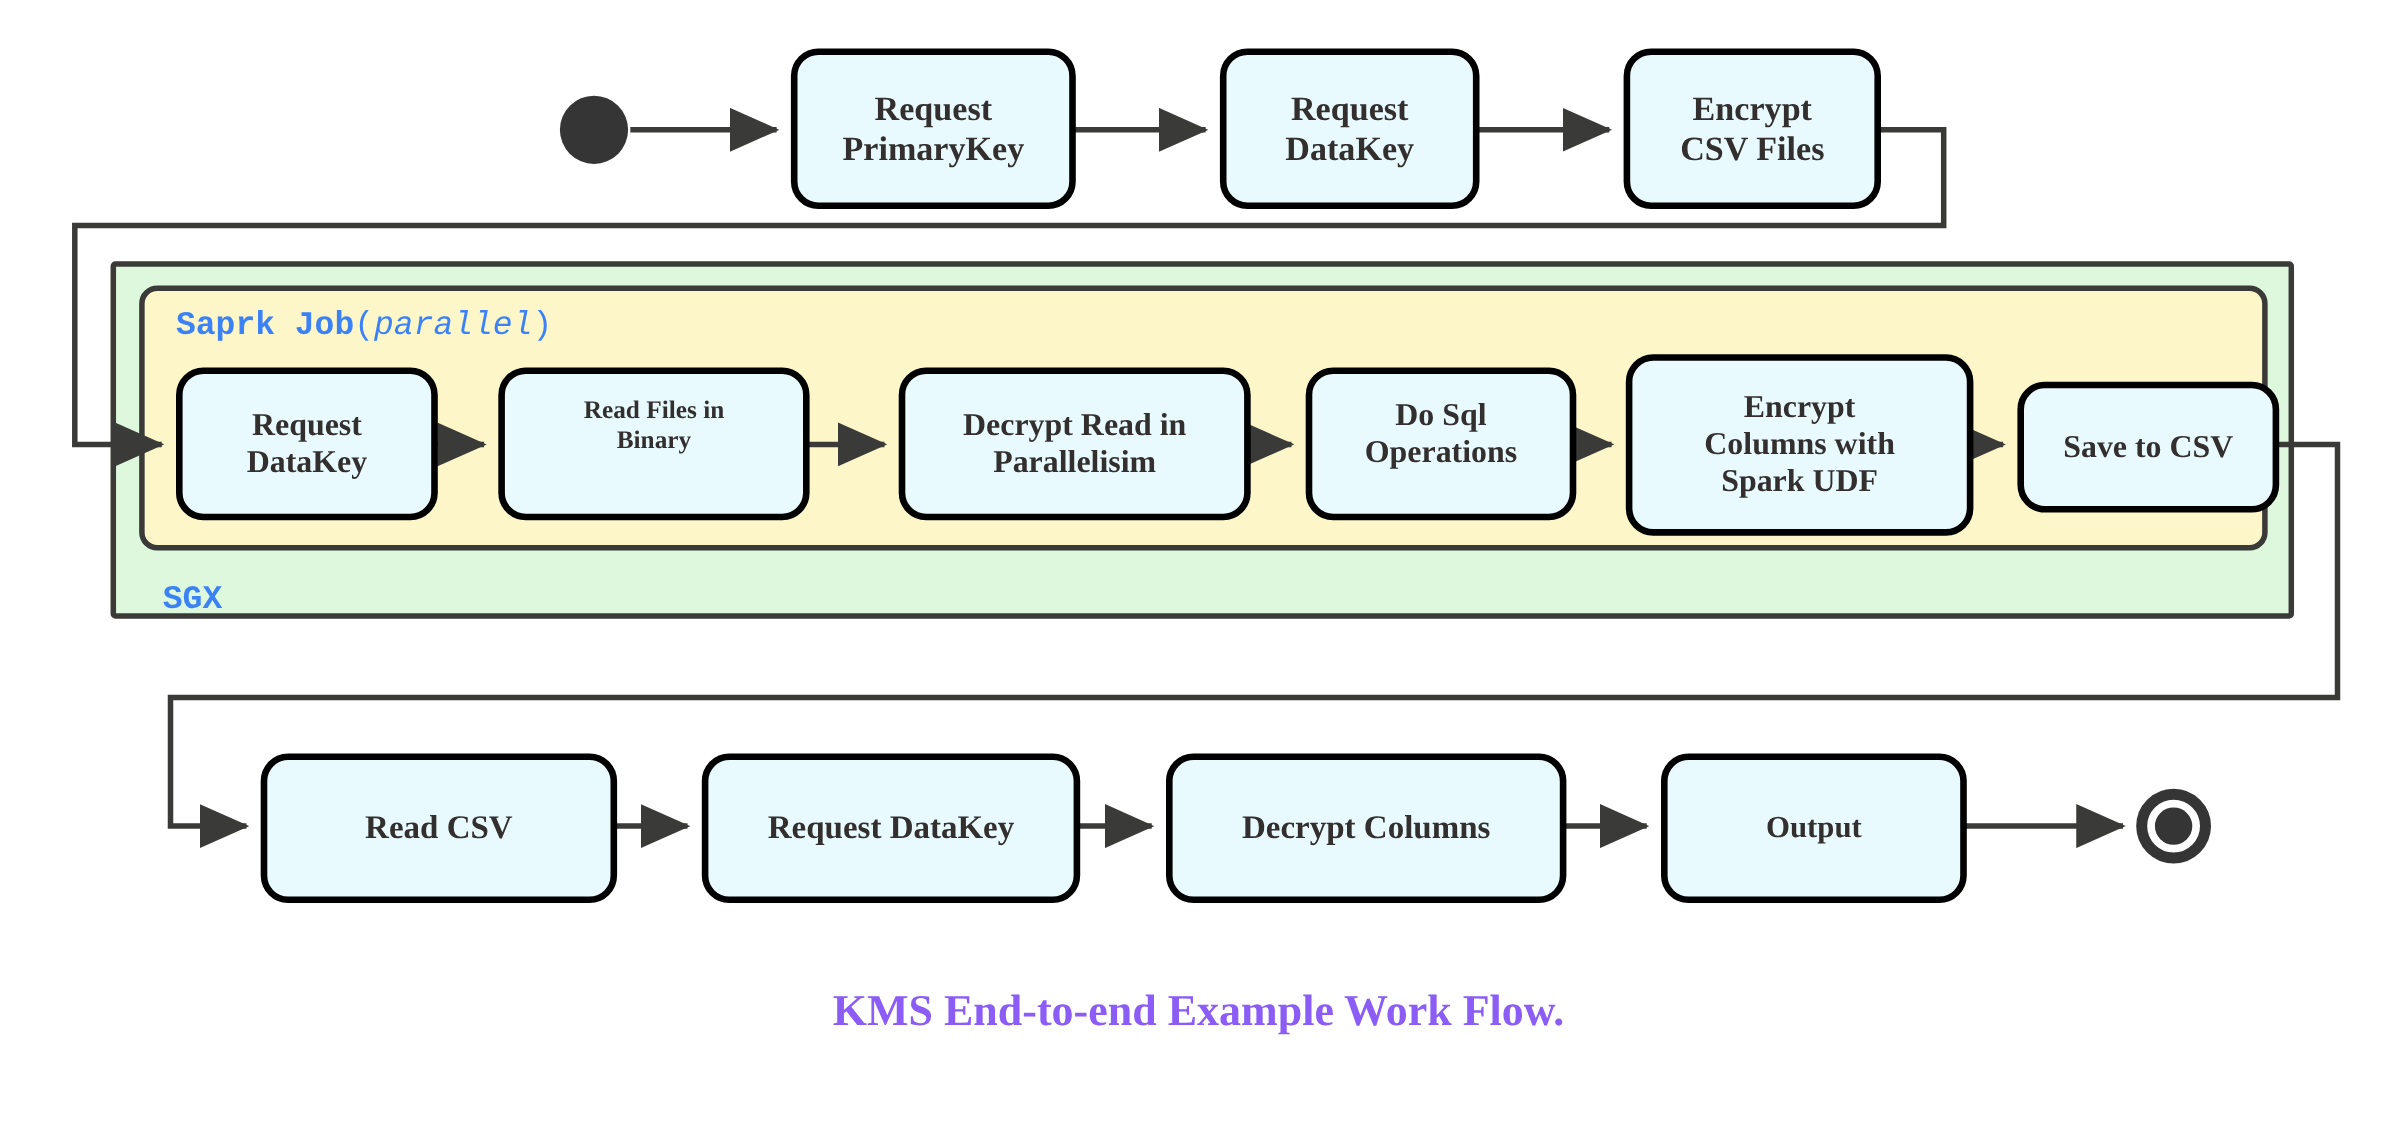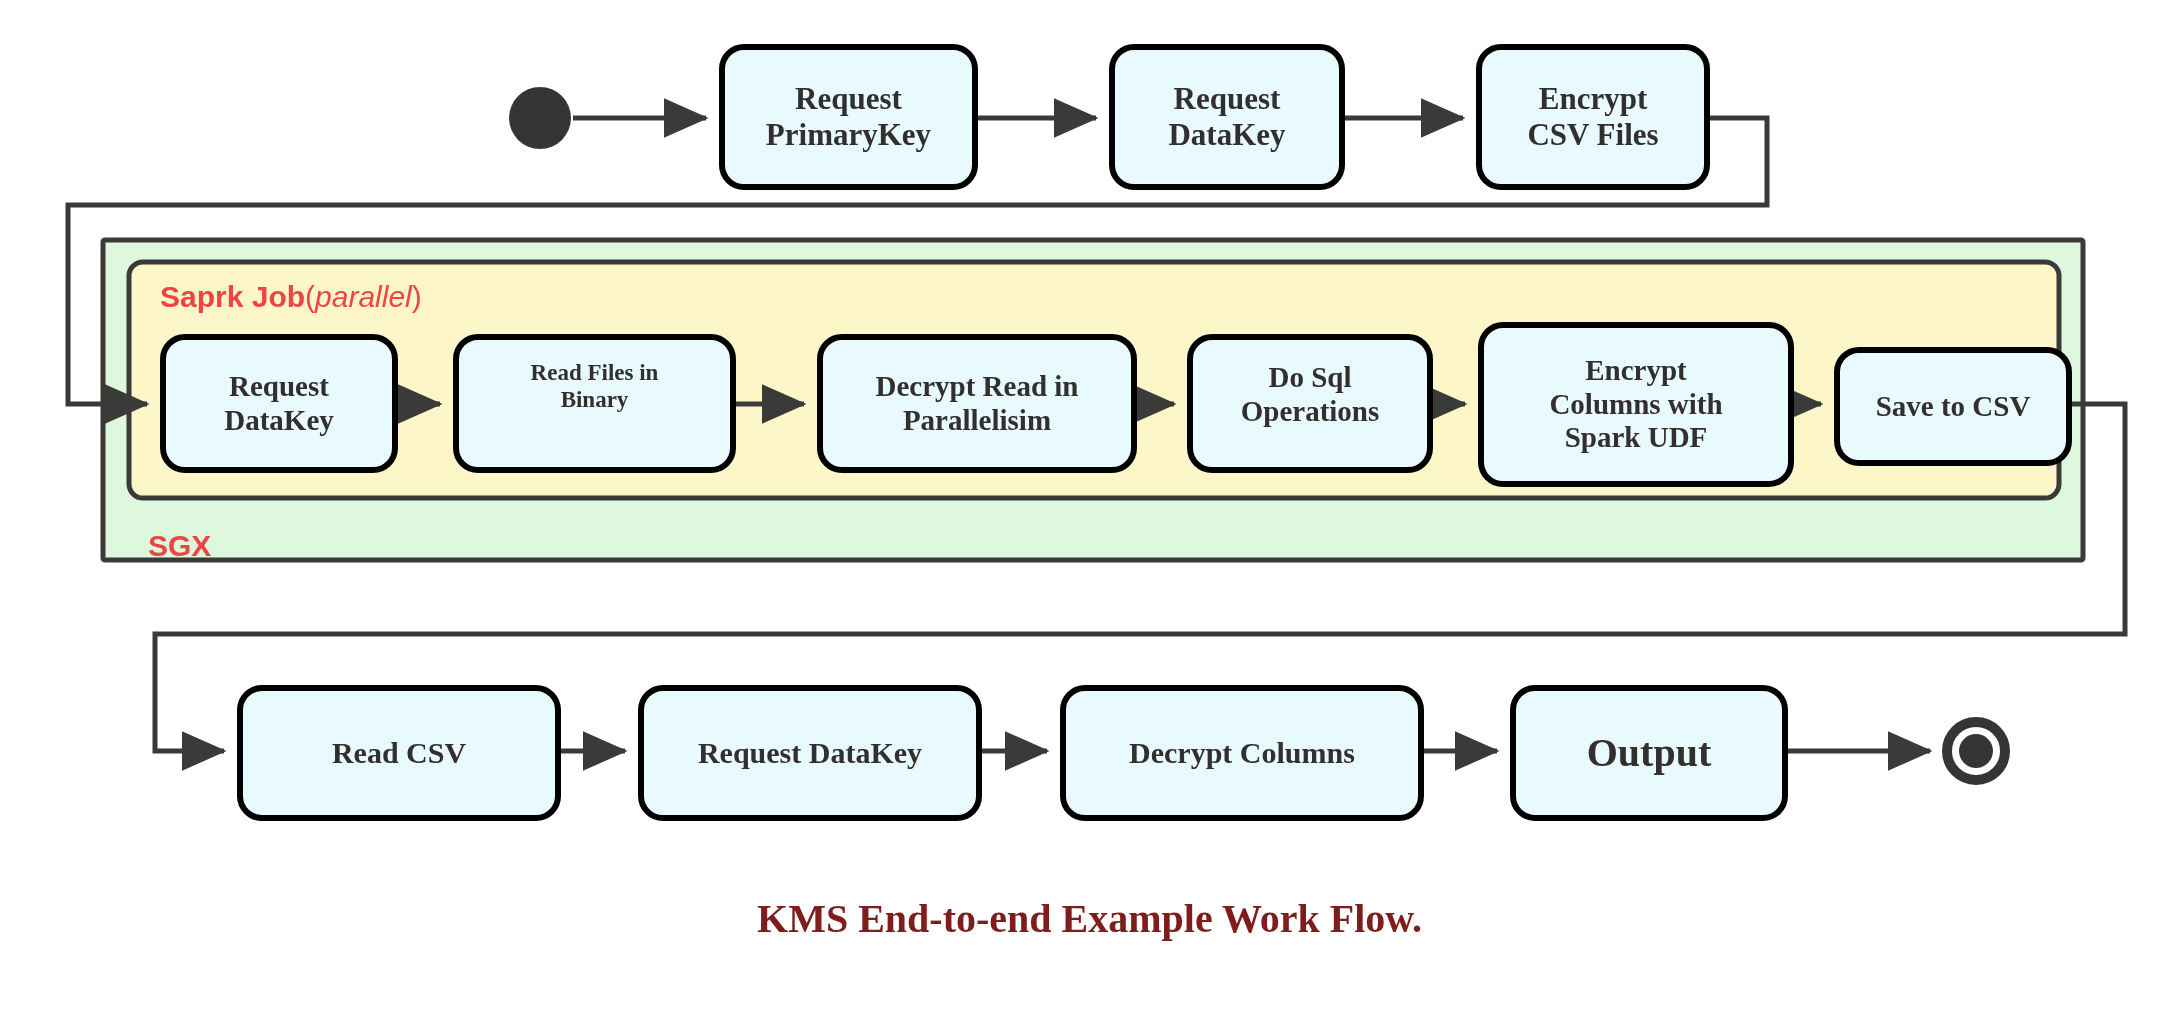--- a/index.html
+++ b/index.html
@@ -32,39 +32,39 @@
     text-align: center;
     font-family: "Liberation Serif", "DejaVu Serif", serif;
     font-weight: bold;
     color: #332f2f;
     line-height: 1.16;
     pointer-events: none;
     white-space: pre-line;
   }
   .container-label {
     position: absolute;
-    font-family: Liberation Sans, sans-serif;
+    font-family: Liberation Mono, monospace;
     font-weight: bold;
-    color: #ef4444;
+    color: #3b82f6;
     white-space: nowrap;
   }
   .container-label .paren {
     font-weight: normal;
   }
   .container-label .ital {
     font-style: italic;
     font-weight: normal;
   }
   .caption {
     position: absolute;
     width: 100%;
     text-align: center;
     font-family: "Liberation Serif", "DejaVu Serif", serif;
     font-weight: bold;
-    color: #7f1d1d;
+    color: #8b5cf6;
   }
 </style>
 </head>
 <body>
 
 <div id="canvas">
 
   <svg id="flow-svg" viewBox="0 0 2179 1036" xmlns="http://www.w3.org/2000/svg">
     <defs>
       <marker id="arrowhead" markerWidth="9" markerHeight="8" refX="8.5" refY="4" orient="auto" markerUnits="strokeWidth">
@@ -128,21 +128,21 @@
 Parallelisim</div>
       <div class="node-label" style="left: 1190px; top: 328px; width: 240px; height: 133px; font-size: 29px;">Do Sql
 Operations</div>
       <div class="node-label" style="left: 1481px; top: 325px; width: 310px; height: 159px; font-size: 29px;">Encrypt
 Columns with
 Spark UDF</div>
       <div class="node-label" style="left: 1837px; top: 350px; width: 232px; height: 113px; font-size: 29px;">Save to CSV</div>
       <div class="node-label" style="left: 240px; top: 688px; width: 318px; height: 130px; font-size: 30px;">Read CSV</div>
       <div class="node-label" style="left: 641px; top: 688px; width: 338px; height: 130px; font-size: 30px;">Request DataKey</div>
       <div class="node-label" style="left: 1063px; top: 688px; width: 358px; height: 130px; font-size: 30px; text-align: center;">Decrypt Columns</div>
-      <div class="node-label" style="left: 1513px; top: 688px; width: 272px; height: 130px; font-size: 40px;">Output</div>
+      <div class="node-label" style="left: 1513px; top: 688px; width: 272px; height: 130px; font-size: 28px;">Output</div>
     </div>
 
   <div class="container-label" id="spark-label" style="left: 160px; top: 280px; font-size: 30px;">
     <span>Saprk Job</span><span class="paren">(</span><span class="ital">parallel</span><span class="paren">)</span>
   </div>
 
   <div class="container-label" id="sgx-label" style="left: 148px; top: 529px; font-size: 30px;">SGX</div>
 
   <div class="caption" id="caption" style="top: 895px; font-size: 40px;">KMS End-to-end Example Work Flow.</div>
 

